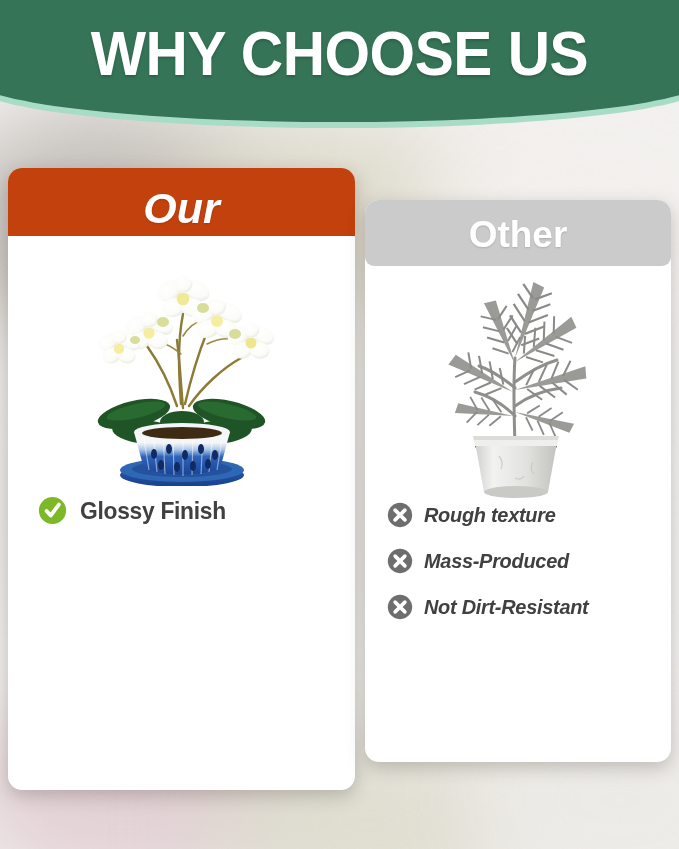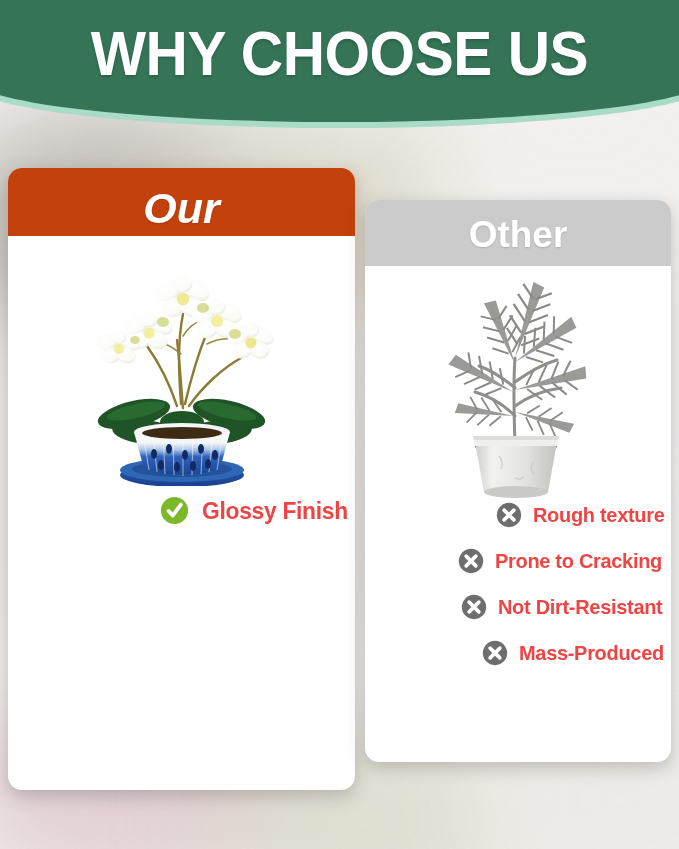--- a/index.html
+++ b/index.html
@@ -68,44 +68,43 @@
   .card-head {
     width:100%;
     text-align:center;
     color:#ffffff;
     font-weight:700;
     line-height:1;
     font-family:"Liberation Sans", sans-serif;
     text-shadow:0 1px 2px rgba(0,0,0,.14);
   }
   #card-our  .card-head { background:#c2410c; height:68px; font-size:43px; padding-top:19px;font-style:italic; }
-  #card-other .card-head{ background:#cbcbcb; height:66px; font-size:37px; padding-top:16px; }
+  #card-other .card-head{ background:#cbcbcb; height:66px; font-size:37px; padding-top:16px;border-radius:9px; }
 
   .card-body { position:relative; width:100%; }
 
   
   .product { position:relative; width:100%; }
   #prod-our   { height:252px; }
   #prod-other { height:232px; }
   .product svg { display:block; margin:0 auto; }
 
   
   .feature-list { list-style:none; }
   #list-our   { padding:8px 0 0 30px; }
   #list-other { padding:4px 0 0 22px; }
 
   .feature {
     display:flex; align-items:center;
     font-family:"Liberation Sans", sans-serif;
     font-weight:700;
-    color:#ef4444;
-    justify-content:flex-end;
+    color:#404040;
   }
   #list-our .feature   { font-size:24px; margin-bottom:22px; letter-spacing:-.3px; }
-  #list-other .feature { font-size:21px; margin-bottom:20px; letter-spacing:-.3px; }
+  #list-other .feature { font-size:21px; margin-bottom:20px; letter-spacing:-.3px;font-style:italic; }
   .feature .ftext { transform:scaleX(.95); transform-origin:left center; white-space:nowrap; }
 
   .mark { flex:0 0 auto; display:block; }
   #list-our .mark   { width:29px; height:29px; margin-right:13px; }
   #list-other .mark { width:26px; height:26px; margin-right:11px; }
 </style>
 </head>
 <body>
 
 <div id="bg">
@@ -413,31 +412,24 @@
           <circle cx="16" cy="16" r="15" fill="#6e6e6e"></circle>
           <path d="M10 10 L22 22 M22 10 L10 22" stroke="#ffffff" stroke-width="4.4" stroke-linecap="round"></path>
         </svg>
         <span class="ftext">Rough texture</span>
       </li>
       <li class="feature">
         <svg class="mark" viewBox="0 0 32 32">
           <circle cx="16" cy="16" r="15" fill="#6e6e6e"></circle>
           <path d="M10 10 L22 22 M22 10 L10 22" stroke="#ffffff" stroke-width="4.4" stroke-linecap="round"></path>
         </svg>
-        <span class="ftext">Prone to Cracking</span>
+        <span class="ftext">Mass-Produced</span>
       </li>
       <li class="feature">
         <svg class="mark" viewBox="0 0 32 32">
           <circle cx="16" cy="16" r="15" fill="#6e6e6e"></circle>
           <path d="M10 10 L22 22 M22 10 L10 22" stroke="#ffffff" stroke-width="4.4" stroke-linecap="round"></path>
         </svg>
         <span class="ftext">Not Dirt-Resistant</span>
       </li>
-      <li class="feature">
-        <svg class="mark" viewBox="0 0 32 32">
-          <circle cx="16" cy="16" r="15" fill="#6e6e6e"></circle>
-          <path d="M10 10 L22 22 M22 10 L10 22" stroke="#ffffff" stroke-width="4.4" stroke-linecap="round"></path>
-        </svg>
-        <span class="ftext">Mass-Produced</span>
-      </li>
     </ul>
   </div>
 </section>
 
 </body></html>

